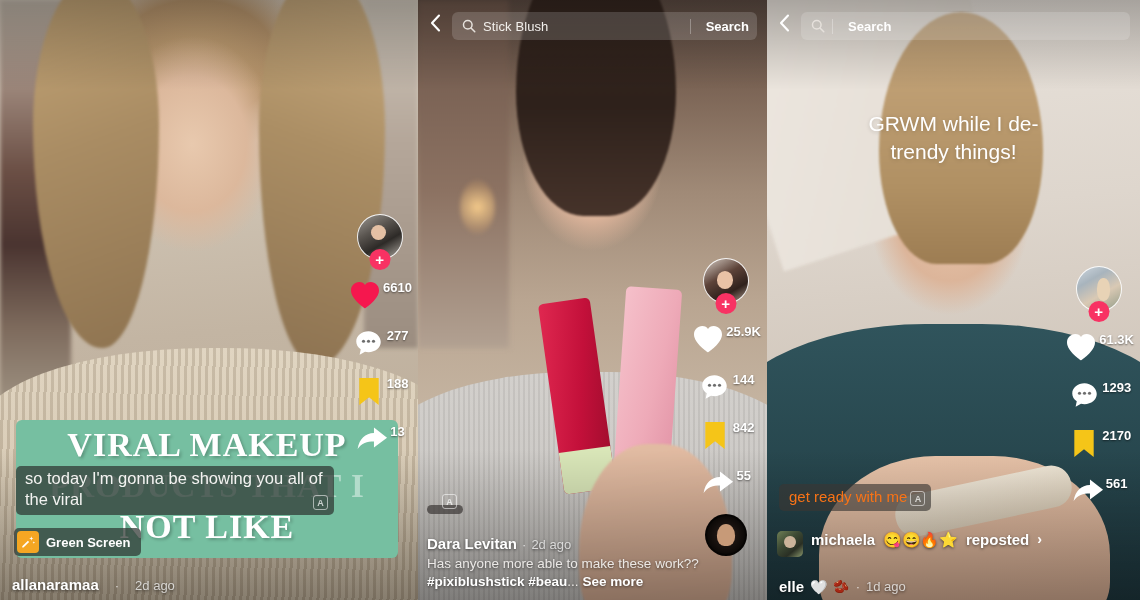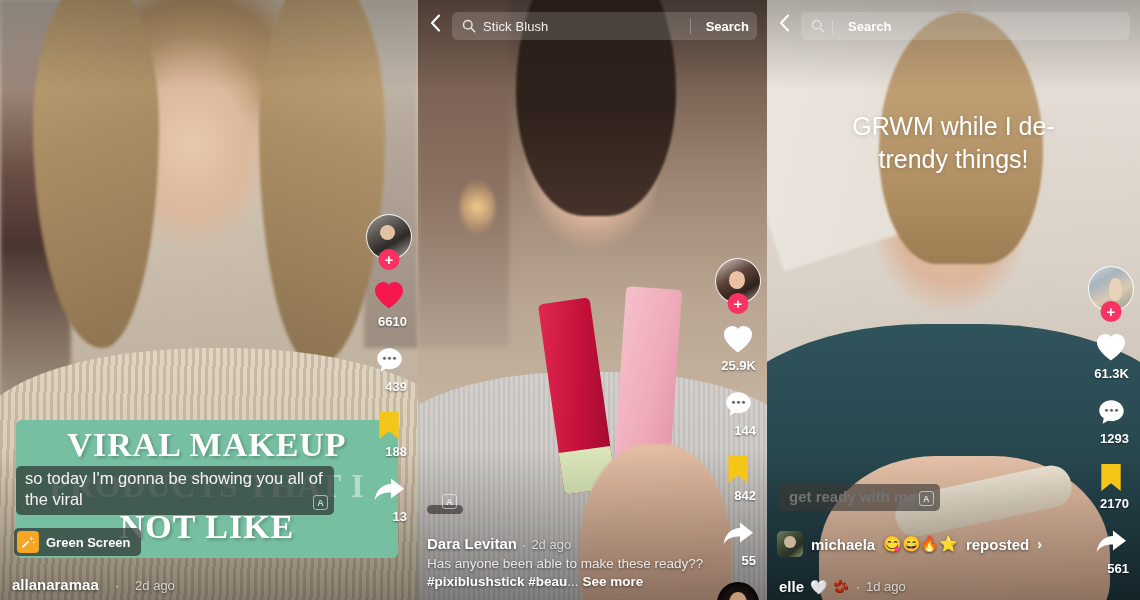--- a/index.html
+++ b/index.html
@@ -205,21 +205,21 @@
   .av-p3 { background: linear-gradient(150deg,#cfd8e0 0%,#a8b4bd 30%,#d9c9b4 60%,#8f9a86 100%); }
   .av-p3::after{content:"";position:absolute;left:46%;top:26%;width:30%;height:52%;border-radius:45%;background:#e8d3b6;}
   .follow-plus {
     position:absolute; left:50%; bottom:-10px; transform:translateX(-50%);
     width:21px; height:21px; border-radius:50%;
     background:#f83263; color:#fff;
     display:flex; align-items:center; justify-content:center;
     font-size:15px; font-weight:bold; line-height:1;
   }
   .rail-item {
-    display:flex; flex-direction:column; align-items:flex-end;
+    display:flex; flex-direction:row; align-items:flex-start;
     margin-bottom: 14px; cursor:pointer;
   }
   .rail-icon { width:36px; height:34px; display:flex; align-items:center; justify-content:center; }
   .rail-count {
     margin-top:2px; font-size:13px; font-weight:bold; color:#fff;
     text-shadow: 0 1px 2px rgba(0,0,0,.5);
   }
   .rail-disc {
     width:42px; height:42px; border-radius:50%;
     background: radial-gradient(circle, #3a2b22 0%, #1a1310 40%, #0c0907 70%);
@@ -299,34 +299,34 @@
   .p2-desc {
     margin-top:3px; font-size:13.5px; line-height:1.34;
     color:rgba(245,243,241,.92); text-shadow:0 1px 3px rgba(0,0,0,.55);
   }
   .p2-desc .tag { font-weight:bold; color:#fff; }
   .p2-desc .more { font-weight:bold; color:#fff; }
 
   
   .p3-hook {
     position:absolute; left:14px; right:14px; top:110px; z-index:16;
-    text-align:center; font-size:25px; line-height:1.32;
+    text-align:center; font-size:21px; line-height:1.32;
     color:#ffffff; font-weight:500;
     text-shadow: 0 1px 4px rgba(0,0,0,.18);
   }
   .p3-caption {
     position:absolute; left:12px; top:484px; z-index:18;
     background: rgba(58,54,52,.64); border-radius:5px;
     padding:4px 24px 5px 10px; display:inline-block;
   }
-  .p3-caption-text { font-size:15px; color:#737373; font-weight:700; white-space:nowrap; }
+  .p3-caption-text { font-size:15px; color:#f97316; font-weight:400; white-space:nowrap; }
 
   .p3-repost {
     position:absolute; left:10px; top:531px; z-index:20;
-    display:flex; align-items:center; gap:8px;
+    display:flex; gap:8px;
   }
   .repost-av {
     width:26px; height:26px; border-radius:5px; flex-shrink:0;
     background: linear-gradient(140deg,#6f7f55 0%,#3d4a34 40%,#2a2f24 70%,#8c9a6e 100%);
     position:relative; overflow:hidden;
   }
   .repost-av::after{content:"";position:absolute;left:28%;top:20%;width:44%;height:46%;border-radius:50%;background:#cbb39a;}
   .repost-text { font-size:15px; color:#fff; font-weight:bold; text-shadow:0 1px 3px rgba(0,0,0,.55); }
   .repost-chev { font-size:14px; color:#fff; font-weight:bold; }
 
@@ -397,21 +397,21 @@
       </div>
       <div class="rail-item">
         <span class="rail-icon">
           <svg width="31" height="30" viewBox="0 0 24 24" fill="#fff">
             <path d="M12 2.6c-5.4 0-9.8 3.6-9.8 8.1 0 2.5 1.4 4.8 3.6 6.3l-.9 4.4 4.3-2.4c.9.2 1.8.3 2.8.3 5.4 0 9.8-3.6 9.8-8.1S17.4 2.6 12 2.6z"></path>
             <circle cx="8" cy="10.6" r="1.25" fill="#6d6d6d"></circle>
             <circle cx="12" cy="10.6" r="1.25" fill="#6d6d6d"></circle>
             <circle cx="16" cy="10.6" r="1.25" fill="#6d6d6d"></circle>
           </svg>
         </span>
-        <span class="rail-count">439</span>
+        <span class="rail-count">277</span>
       </div>
       <div class="rail-item">
         <span class="rail-icon">
           <svg width="26" height="31" viewBox="0 0 20 24" fill="#f5c518">
             <path d="M2.5 1.5h15v21l-7.5-6-7.5 6z"></path>
           </svg>
         </span>
         <span class="rail-count">188</span>
       </div>
       <div class="rail-item">
@@ -461,21 +461,21 @@
       <span class="cap-a-badge">A</span>
     </div>
 
     <div class="p2-meta">
       <div class="p2-author-row">
         <span class="uname">Dara Levitan</span>
         <span class="udot">·</span>
         <span class="utime">2d ago</span>
       </div>
       <div class="p2-desc">
-        <span>Has anyone been able to make these ready??</span>
+        <span>Has anyone more able to make these work??</span>
         <span class="tag">#pixiblushstick</span>
         <span class="tag">#beau</span><span>...</span>
         <span class="more">See more</span>
       </div>
     </div>
 
     <div class="rail" style="top:258px;">
       <div class="rail-avatar">
         <div class="av-img av-p2"></div>
         <div class="follow-plus">+</div>

